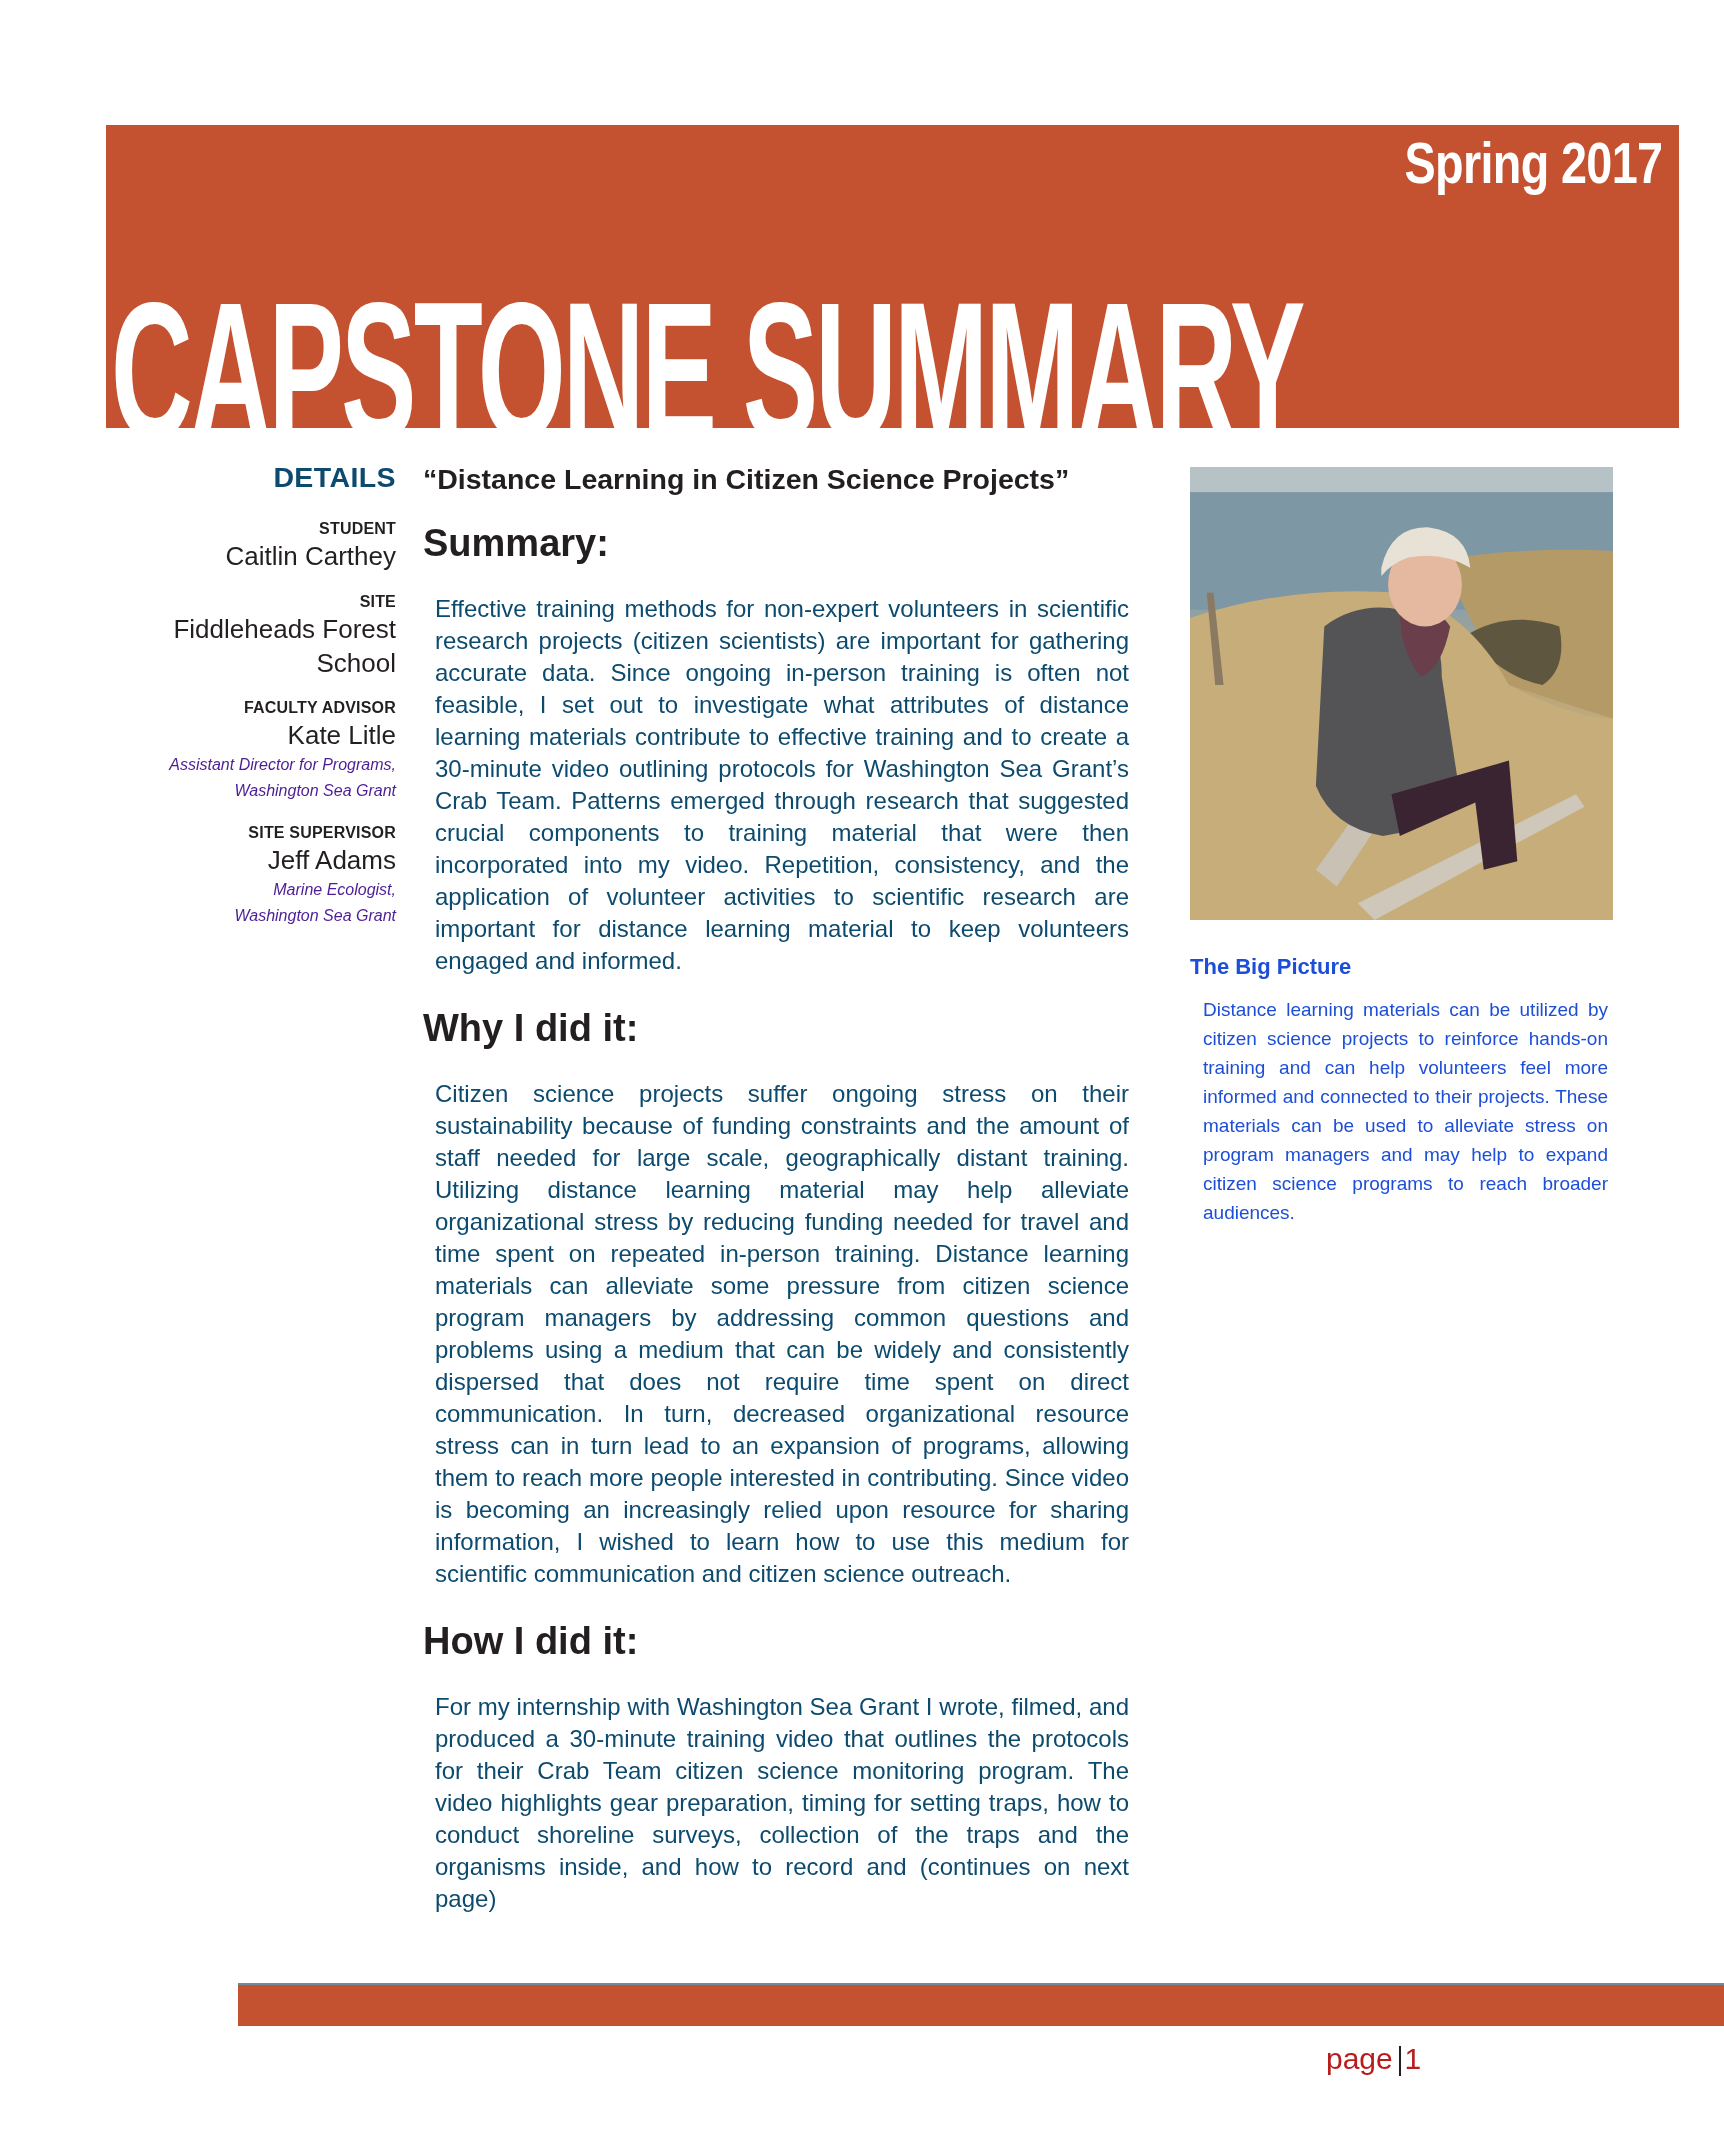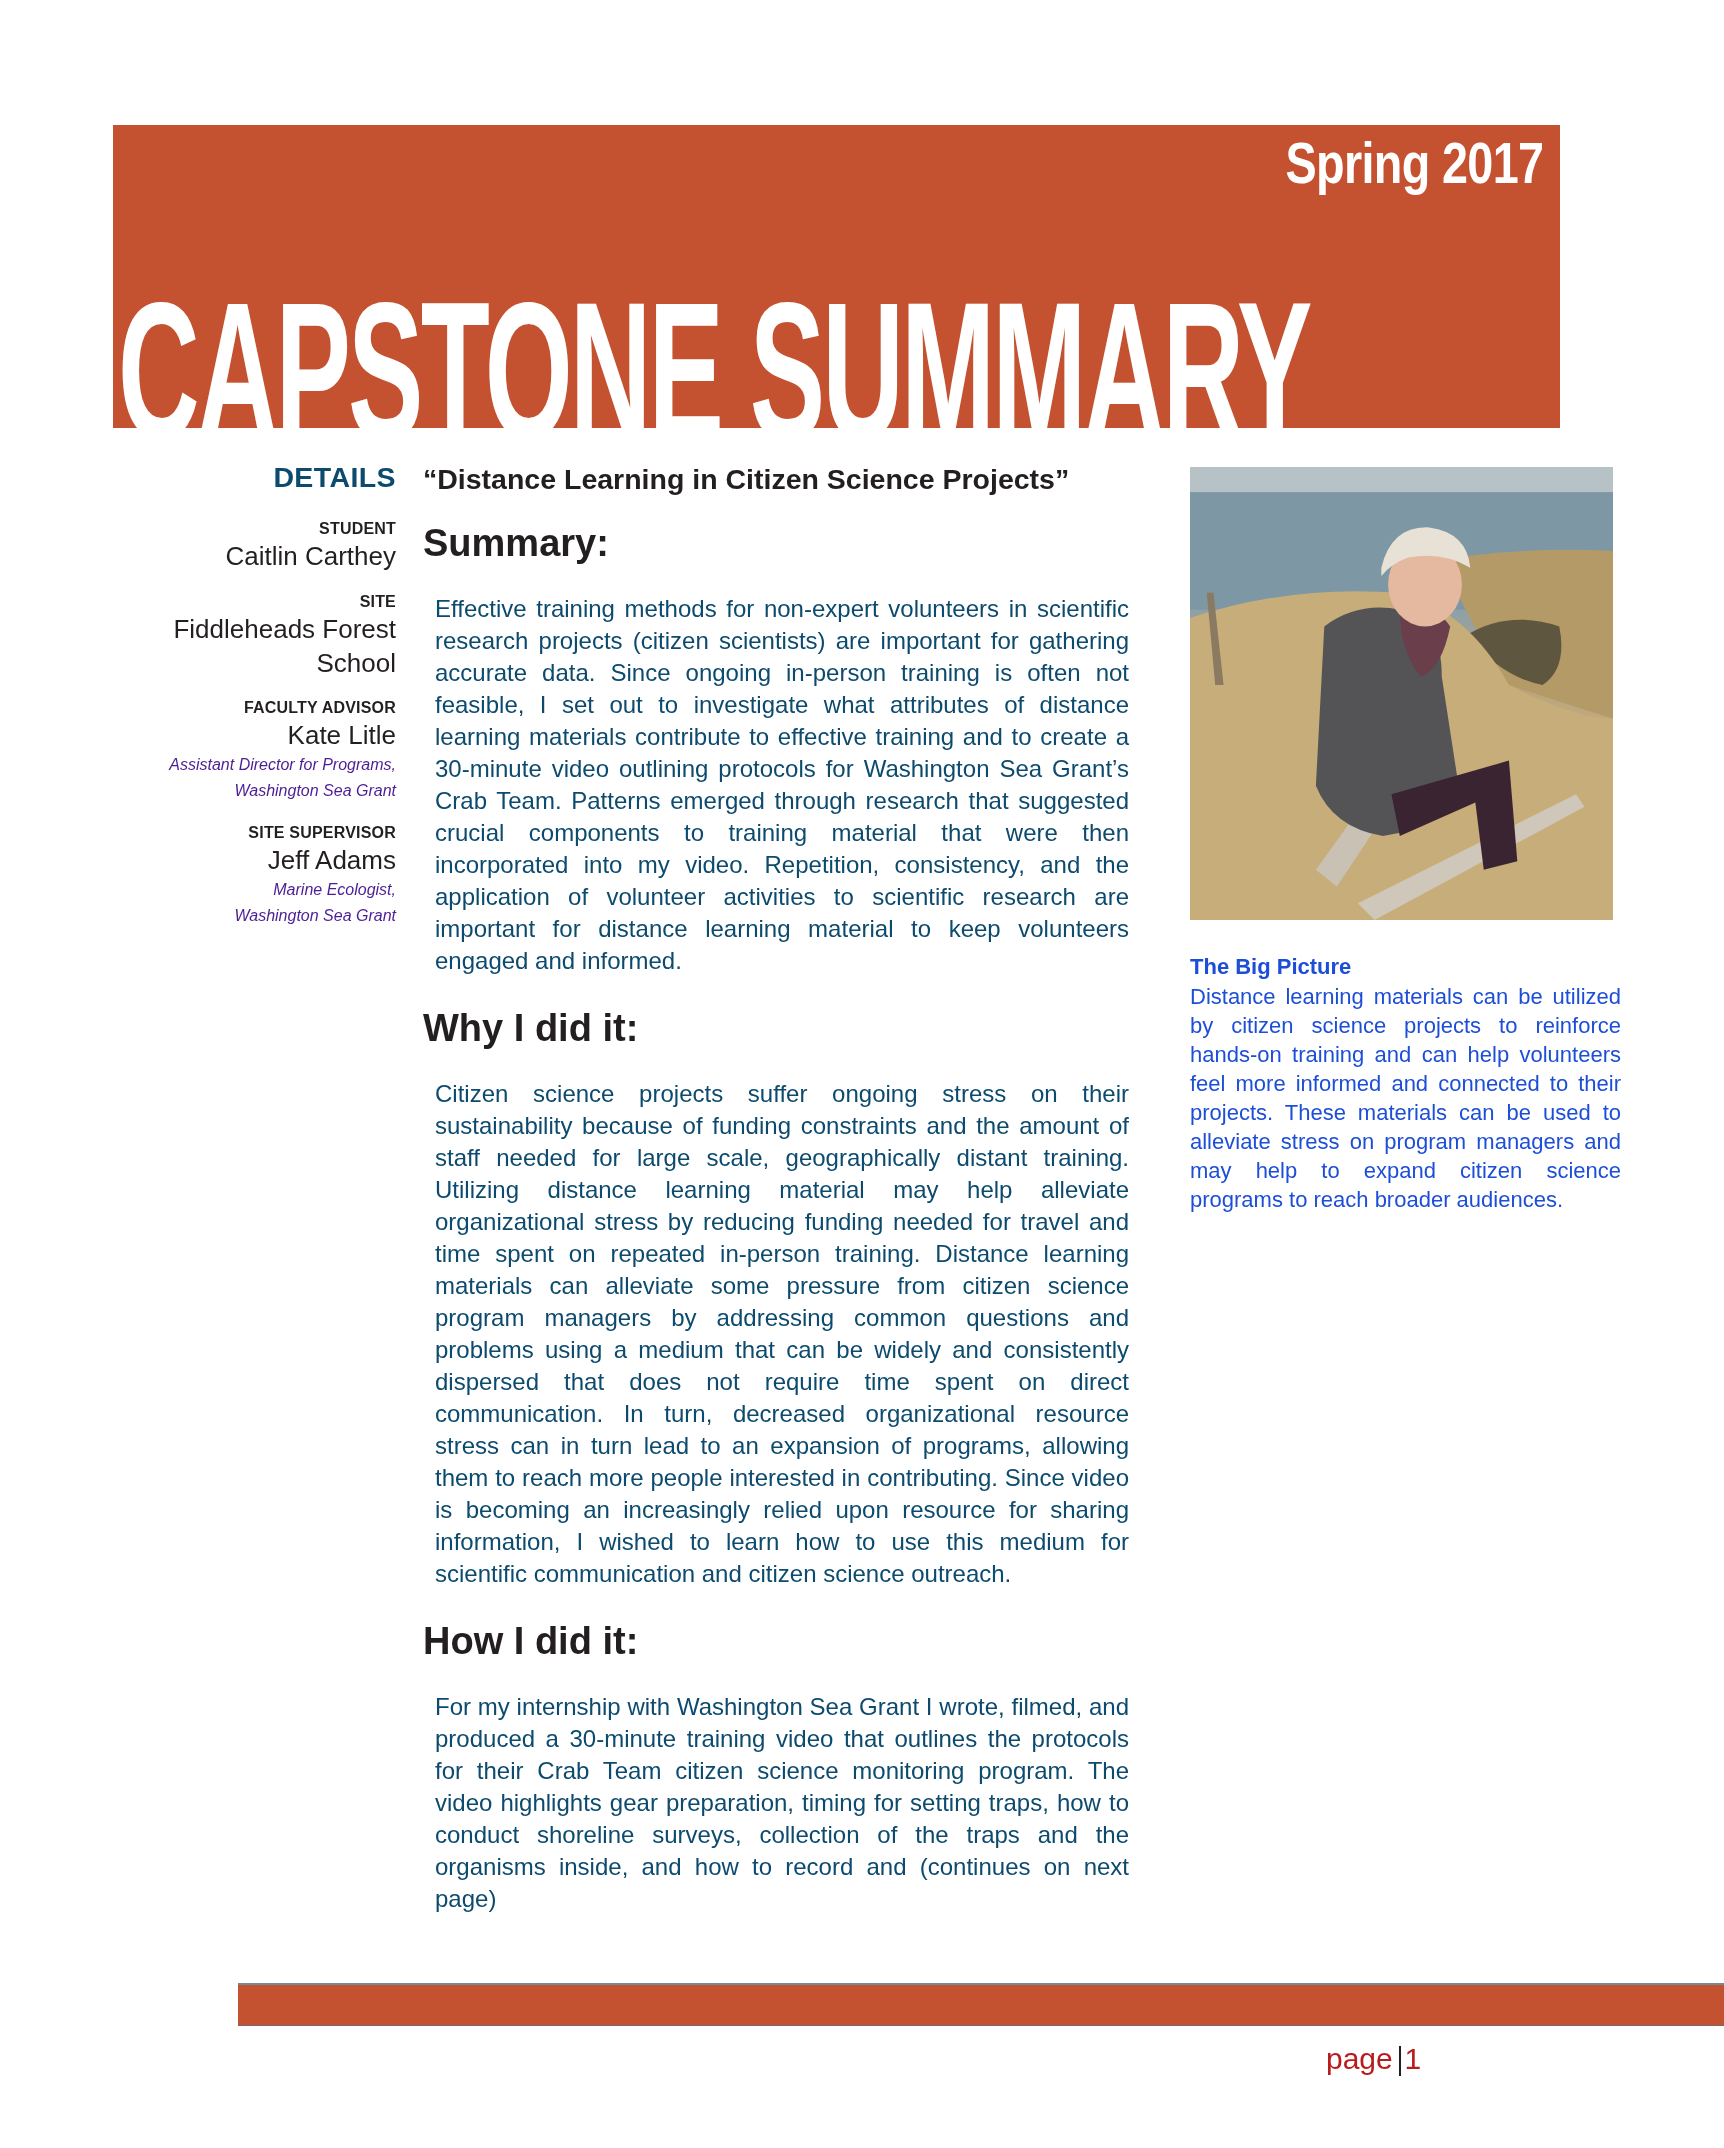--- a/index.html
+++ b/index.html
@@ -10,23 +10,23 @@
     body {
       width: 1724px;
       height: 2148px;
       position: relative;
       overflow: hidden;
       font-family: "Liberation Sans", sans-serif;
       color: #231f20;
     }
     .header-bar {
       position: absolute;
-      left: 113px;
+      left: 106px;
       top: 125px;
-      width: 1447px;
+      width: 1573px;
       height: 303px;
       background: #c4512f;
       overflow: hidden;
     }
     .season {
       position: absolute;
       right: 17px;
       top: 5px;
       font-family: "Liberation Sans", sans-serif;
       font-weight: bold;
@@ -137,24 +137,24 @@
       top: 952px;
       width: 431px;
       color: #1d4ed8;
     }
     .big-picture-title {
       font-weight: bold;
       font-size: 22px;
       line-height: 30px;
     }
     .big-picture-text {
-      font-size: 22px;
+      font-size: 19px;
       line-height: 29px;
       text-align: justify;
-      margin: 0;
+      margin: 13px;
     }
 
     
     .footer-bar {
       position: absolute;
       left: 238px;
       top: 1983px;
       width: 1486px;
       height: 40px;
       background: #c4512f;

